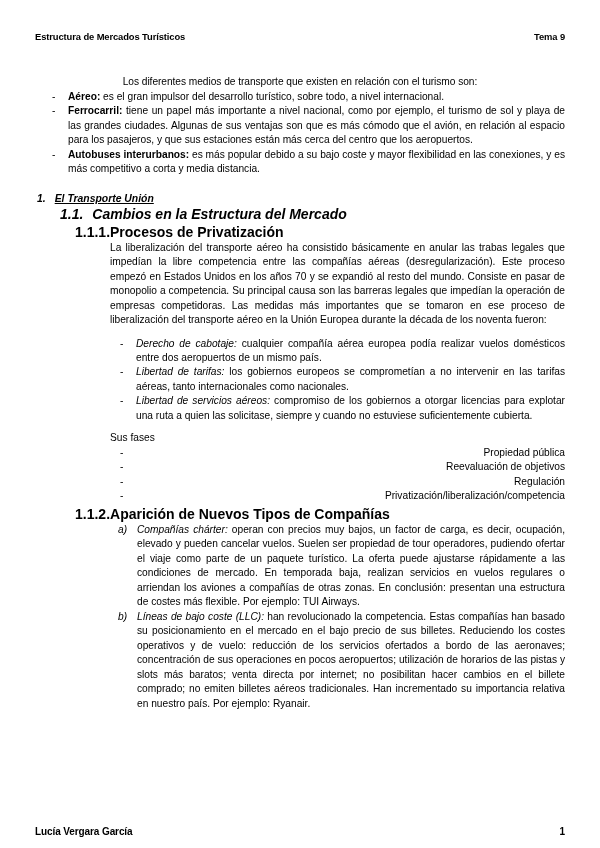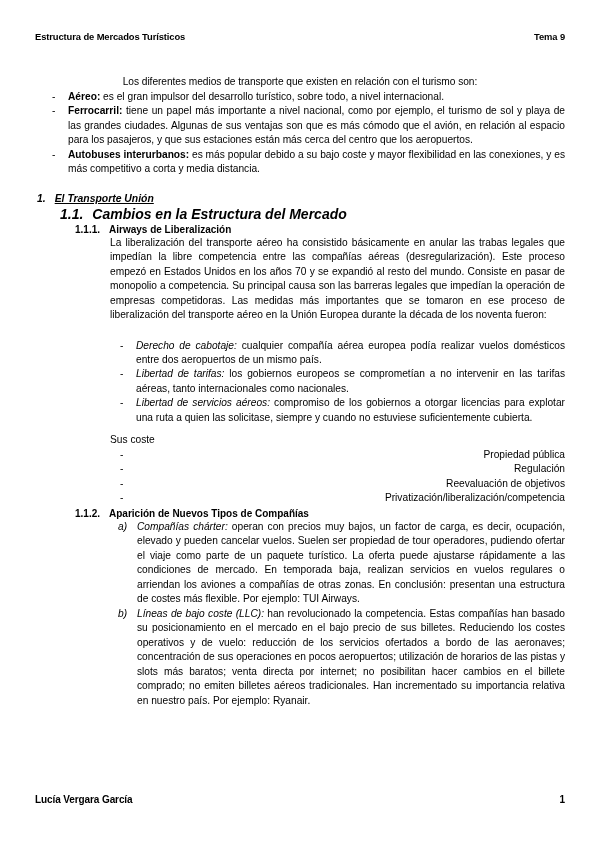--- a/index.html
+++ b/index.html
@@ -105,29 +105,28 @@
     margin: 2px 35px 0 60px;
     font-size: 14px;
     font-weight: bold;
     font-style: italic;
     display: flex;
     gap: 9px;
   }
 
   .h3 {
     margin: 2px 35px 0 75px;
-    font-size: 10px;
-    font-weight: bold;
-    display: flex;
-    gap: 9px;
+    font-size: 14px;
+    font-weight: bold;
+    display: flex;
   }
 
   
   .para-lvl3 {
-    margin: 1px 35px 16px 110px;
+    margin: 1px 35px 9px 110px;
     font-size: 10.2px;
     line-height: 1.42;
     text-align: justify;
   }
   .plain-lvl3 {
     margin: 1px 35px 0 110px;
     font-size: 10.2px;
     line-height: 1.42;
     text-align: left;
   }
@@ -150,21 +149,21 @@
     left: 0;
     top: 0;
     font-style: italic;
   }
 
   
   .doc-footer {
     position: absolute;
     left: 35px;
     right: 35px;
-    bottom: 43px;
+    bottom: 11px;
     display: flex;
     justify-content: space-between;
     align-items: baseline;
     font-size: 10px;
     font-weight: bold;
     letter-spacing: -0.1px;
   }
 </style>
 </head>
 <body>
@@ -193,37 +192,37 @@
     <span class="txt">El Transporte Unión</span>
   </div>
 
   <div class="h2">
     <span class="num">1.1.</span>
     <span class="txt">Cambios en la Estructura del Mercado</span>
   </div>
 
   <div class="h3">
     <span class="num">1.1.1.</span>
-    <span class="txt">Airways de Liberalización</span>
+    <span class="txt">Procesos de Privatización</span>
   </div>
 
   <p class="para-lvl3">La liberalización del transporte aéreo ha consistido básicamente en anular las trabas legales que impedían la libre competencia entre las compañías aéreas (desregularización). Este proceso empezó en Estados Unidos en los años 70 y se expandió al resto del mundo. Consiste en pasar de monopolio a competencia. Su principal causa son las barreras legales que impedían la operación de empresas competidoras. Las medidas más importantes que se tomaron en ese proceso de liberalización del transporte aéreo en la Unión Europea durante la década de los noventa fueron:</p>
 
   <ul class="dash lvl2">
     <li><i>Derecho de cabotaje:</i><span> cualquier compañía aérea europea podía realizar vuelos domésticos entre dos aeropuertos de un mismo país.</span></li>
     <li><i>Libertad de tarifas:</i><span> los gobiernos europeos se comprometían a no intervenir en las tarifas aéreas, tanto internacionales como nacionales.</span></li>
     <li><i>Libertad de servicios aéreos:</i><span> compromiso de los gobiernos a otorgar licencias para explotar una ruta a quien las solicitase, siempre y cuando no estuviese suficientemente cubierta.</span></li>
   </ul>
 
-  <p class="plain-lvl3">Sus coste</p>
+  <p class="plain-lvl3">Sus fases</p>
 
   <ul class="dash lvl3">
     <li>Propiedad pública</li>
+    <li>Reevaluación de objetivos</li>
     <li>Regulación</li>
-    <li>Reevaluación de objetivos</li>
     <li>Privatización/liberalización/competencia</li>
   </ul>
 
   <div class="h3">
     <span class="num">1.1.2.</span>
     <span class="txt">Aparición de Nuevos Tipos de Compañías</span>
   </div>
 
   <ol class="alpha">
     <li>

